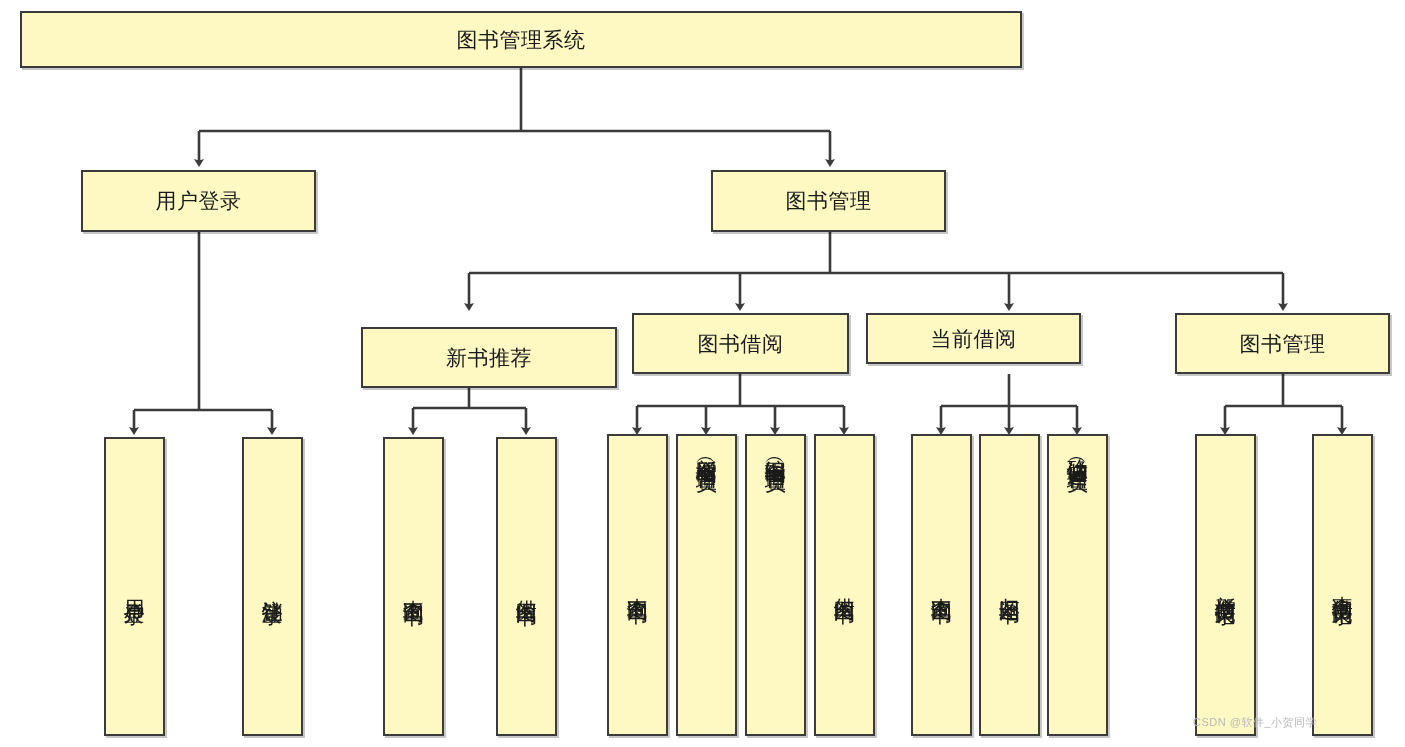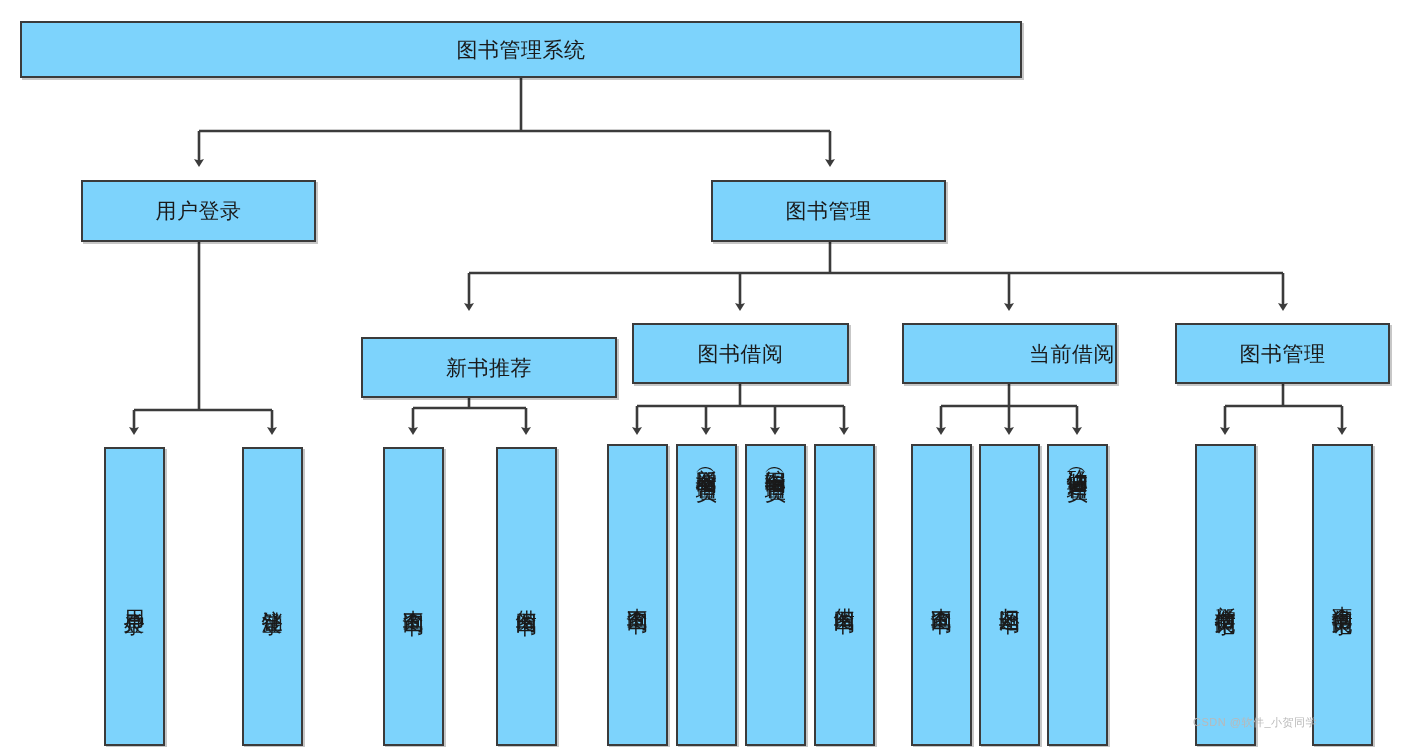--- a/index.html
+++ b/index.html
@@ -21,26 +21,25 @@
     position: absolute;
     left: 0;
     top: 0;
     width: 1405px;
     height: 747px;
   }
   .node-box {
     position: absolute;
     box-sizing: border-box;
     border: 2px solid #3b3b3b;
-    background: #7dd3fc;
+    background: #fef9c3;
     display: flex;
     align-items: center;
     justify-content: center;
     box-shadow: 2px 2px 0 rgba(0,0,0,0.22);
-    margin-top: 10px;
   }
   .node-label-h {
     font-size: 21px;
     color: #1a1a1a;
     line-height: 1.1;
     white-space: nowrap;
     letter-spacing: 0.5px;
   }
   .node-label-v {
     writing-mode: vertical-rl;
@@ -133,21 +132,21 @@
   <div class="node-box" style="left:711px; top:170px; width:235px; height:62px;">
     <span class="node-label-h">图书管理</span>
   </div>
 
   <div class="node-box" style="left:361px; top:327px; width:256px; height:61px;">
     <span class="node-label-h">新书推荐</span>
   </div>
   <div class="node-box" style="left:632px; top:313px; width:217px; height:61px;">
     <span class="node-label-h">图书借阅</span>
   </div>
-  <div class="node-box" style="left:902px; top:313px; width:215px; height:61px;justify-content:flex-end;">
+  <div class="node-box" style="left:866px; top:313px; width:215px; height:51px;">
     <span class="node-label-h">当前借阅</span>
   </div>
   <div class="node-box" style="left:1175px; top:313px; width:215px; height:61px;">
     <span class="node-label-h">图书管理</span>
   </div>
 
   <div class="node-box leaf-box center-v" style="left:104px; top:437px; width:61px; height:299px;">
     <span class="node-label-v">用户登录</span>
   </div>
   <div class="node-box leaf-box center-v" style="left:242px; top:437px; width:61px; height:299px;">

